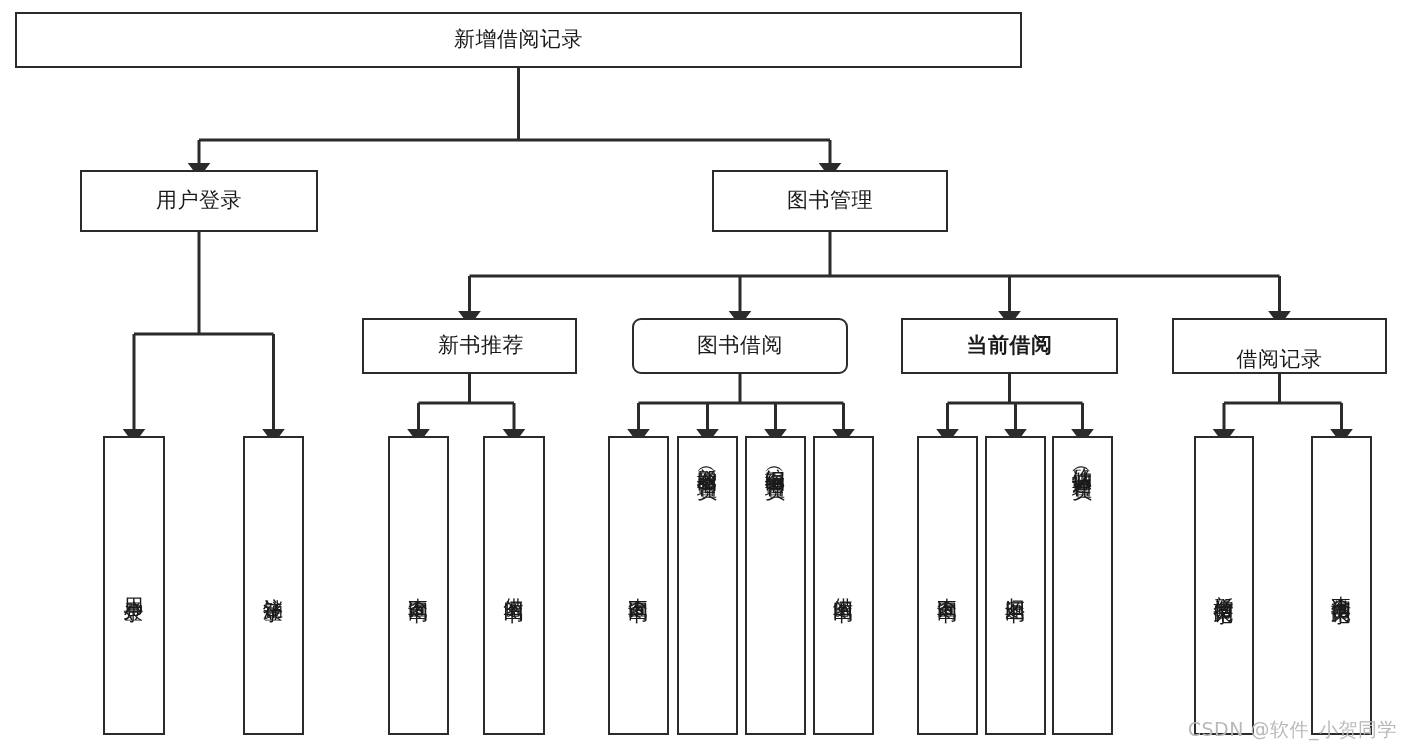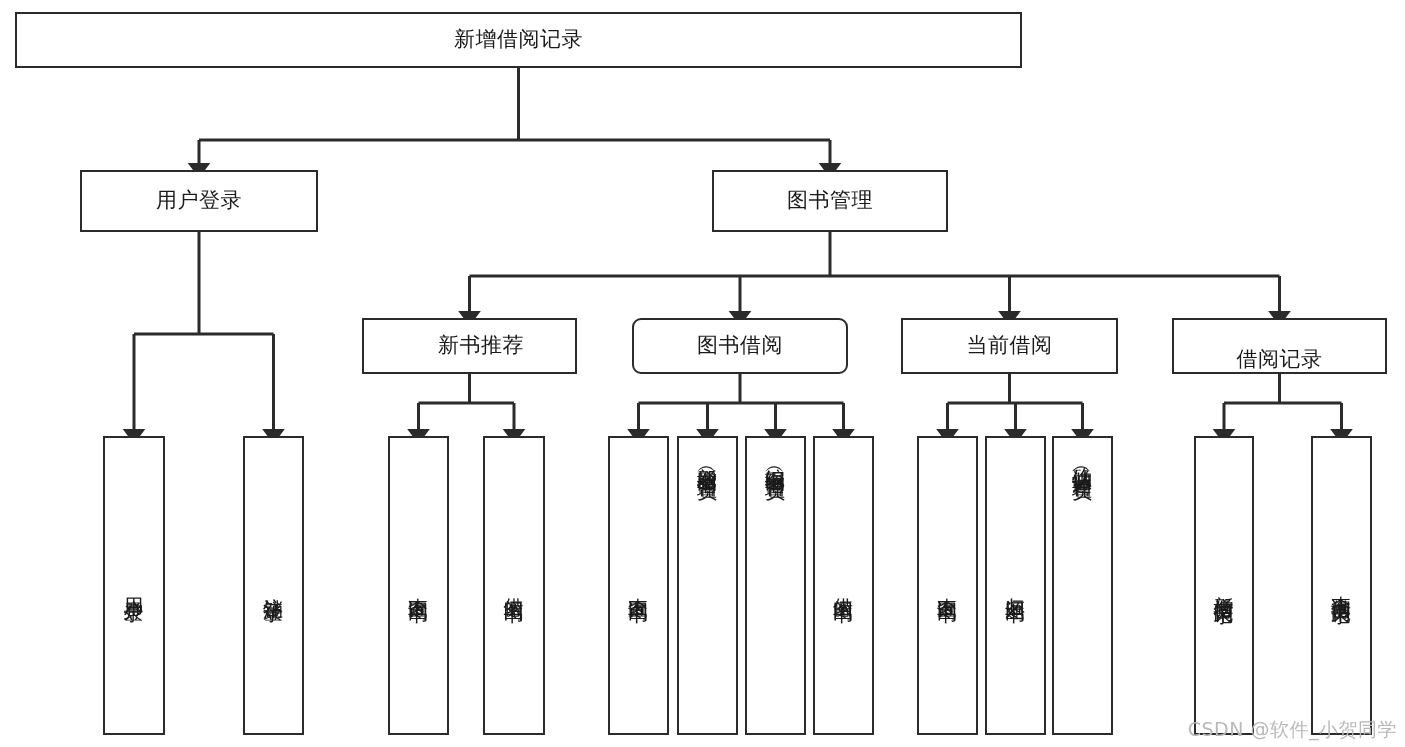--- a/index.html
+++ b/index.html
@@ -128,21 +128,21 @@
       </div>
       <div class="node-box" style="left: 712px; top: 170px; width: 236px; height: 62px;">
         <span class="node-label">图书管理</span>
       </div>
       <div class="node-box" style="left: 362px; top: 318px; width: 215px; height: 56px; padding-left: 23px;">
         <span class="node-label">新书推荐</span>
       </div>
       <div class="node-box" style="left: 632px; top: 318px; width: 216px; height: 56px; border-radius: 9px;">
         <span class="node-label">图书借阅</span>
       </div>
-      <div class="node-box" style="left: 901px; top: 318px; width: 217px; height: 56px;">
+      <div class="node-box" style="left: 901px; top: 318px; width: 217px; height: 56px; font-weight: bold;">
         <span class="node-label">当前借阅</span>
       </div>
       <div class="node-box" style="left: 1172px; top: 318px; width: 215px; height: 56px; align-items: flex-end;">
         <span class="node-label">借阅记录</span>
       </div>
       <div class="node-box vertical centered" style="left: 103px; top: 436px; width: 62px; height: 299px;">
         <span class="node-label">用户登录</span>
       </div>
       <div class="node-box vertical centered" style="left: 243px; top: 436px; width: 61px; height: 299px;">
         <span class="node-label">注销登录</span>

